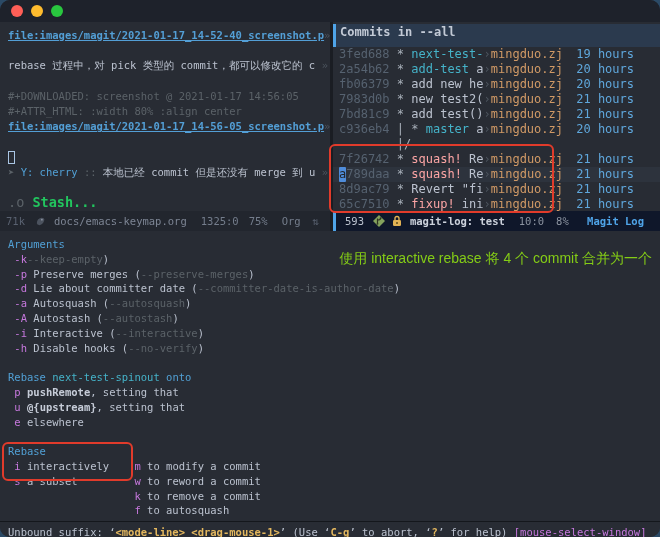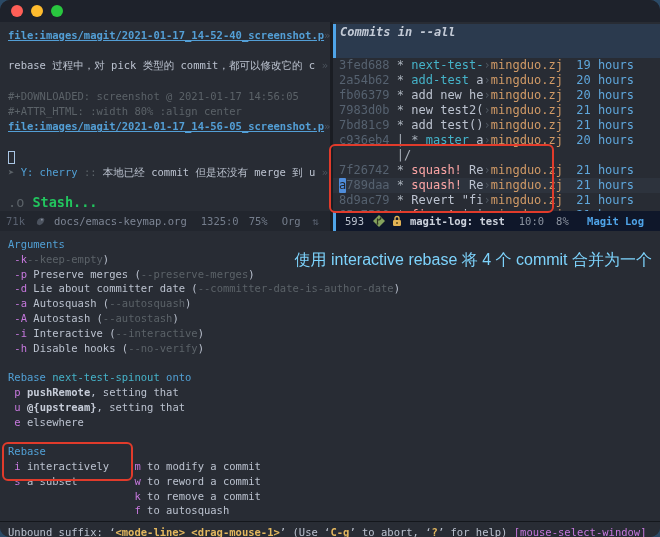--- a/index.html
+++ b/index.html
@@ -12,22 +12,22 @@
 
   .top-split{display:flex;height:209px;}
   .pane{display:flex;flex-direction:column;overflow:hidden;}
   .left-pane{width:330px;border-right:3px solid #1a1d23;}
   .right-pane{flex:1;}
 
   .left-content{flex:1;padding:6px 2px 0 8px;font-size:10.5px;line-height:15.2px;overflow:hidden;}
   .left-content .line{display:flex;height:15.2px;align-items:center;}
   .left-content .line.heading{font-size:13.5px;}
   .right-content{flex:1;padding-top:2px;font-size:12px;line-height:15px;overflow:hidden;}
-  .magit-header{height:34px;line-height:17px;background:#2b3a4e;border-left:3px solid #4fa4e8;
-                padding-left:4px;font-weight:bold;color:#c3cad6;font-style:italic;}
+  .magit-header{height:23px;line-height:17px;background:#2b3a4e;border-left:3px solid #4fa4e8;
+                padding-left:4px;font-weight:bold;color:#c3cad6;}
   .right-content .line{display:flex;height:15px;padding-left:6px;padding-right:26px;}
   .right-content .line.hl{background:#2d333d;}
 
   .seg{white-space:pre;}
   .spacer{flex:1;}
   .fg{color:#bbc2cf}
   .dim{color:#5b6268}
   .trunc{color:#4c545e}
   .blue{color:#51a0d5}
   .cyan{color:#45b3c9}
@@ -53,22 +53,22 @@
 
   .transient{height:284px;padding:6px 0 0 8px;font-size:10.5px;line-height:14.8px;overflow:hidden;}
   .transient .line{display:flex;height:14.8px;}
 
   .echo{height:21px;border-top:1px solid #14171c;padding:4px 0 0 8px;font-size:10.5px;background:#282c34;}
   .echo .line{display:flex;}
 
   .rbox{position:absolute;border:2.5px solid #e13b2b;border-radius:6px;pointer-events:none;}
   .box-commits{left:329px;top:144px;width:221px;height:65px;}
   .box-rebase{left:2px;top:442px;width:127px;height:35px;}
-  .red-note{position:absolute;top:250px;right:8px;color:#7dd3fc;
-            font-family:"Liberation Sans",sans-serif;font-size:16px;pointer-events:none;}
+  .red-note{position:absolute;top:250px;right:8px;color:#84cc16;
+            font-family:"Liberation Sans",sans-serif;font-size:14px;pointer-events:none;}
 </style>
 </head>
 <body>
 
 <div class="frame">
 
   <div class="titlebar">
     <div class="traffic">
       <span class="tl red"></span>
       <span class="tl yellow"></span>

